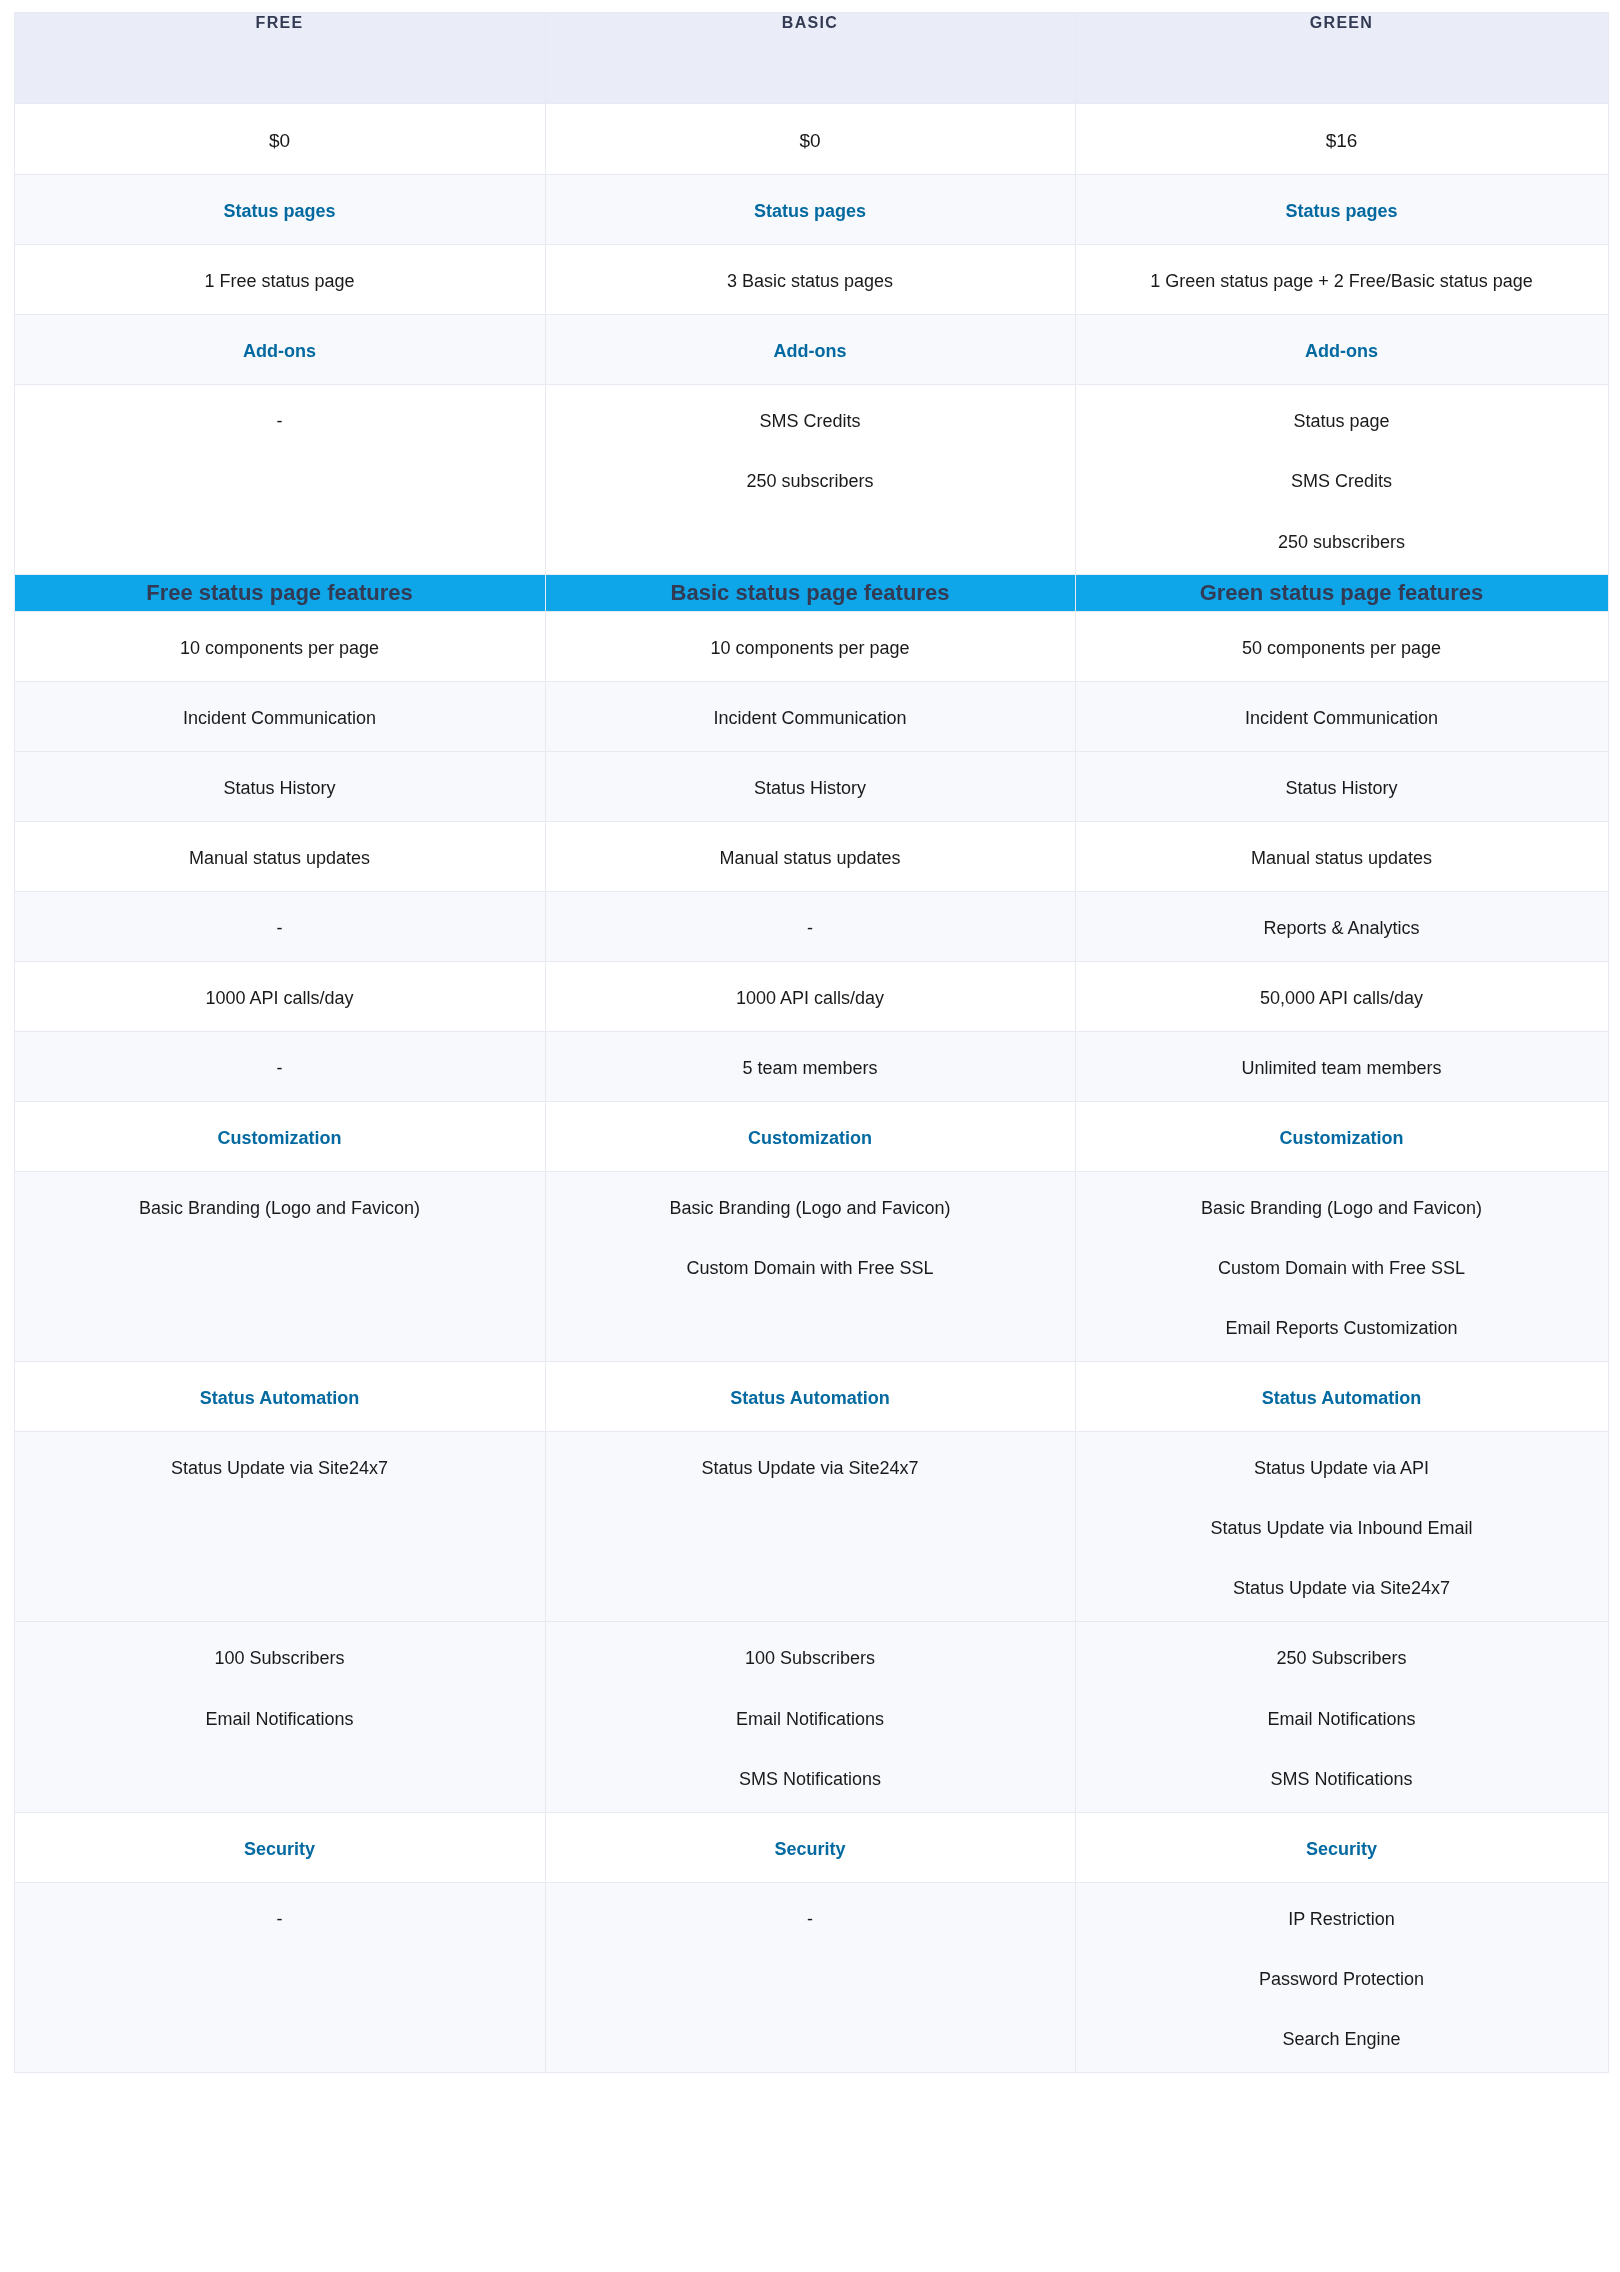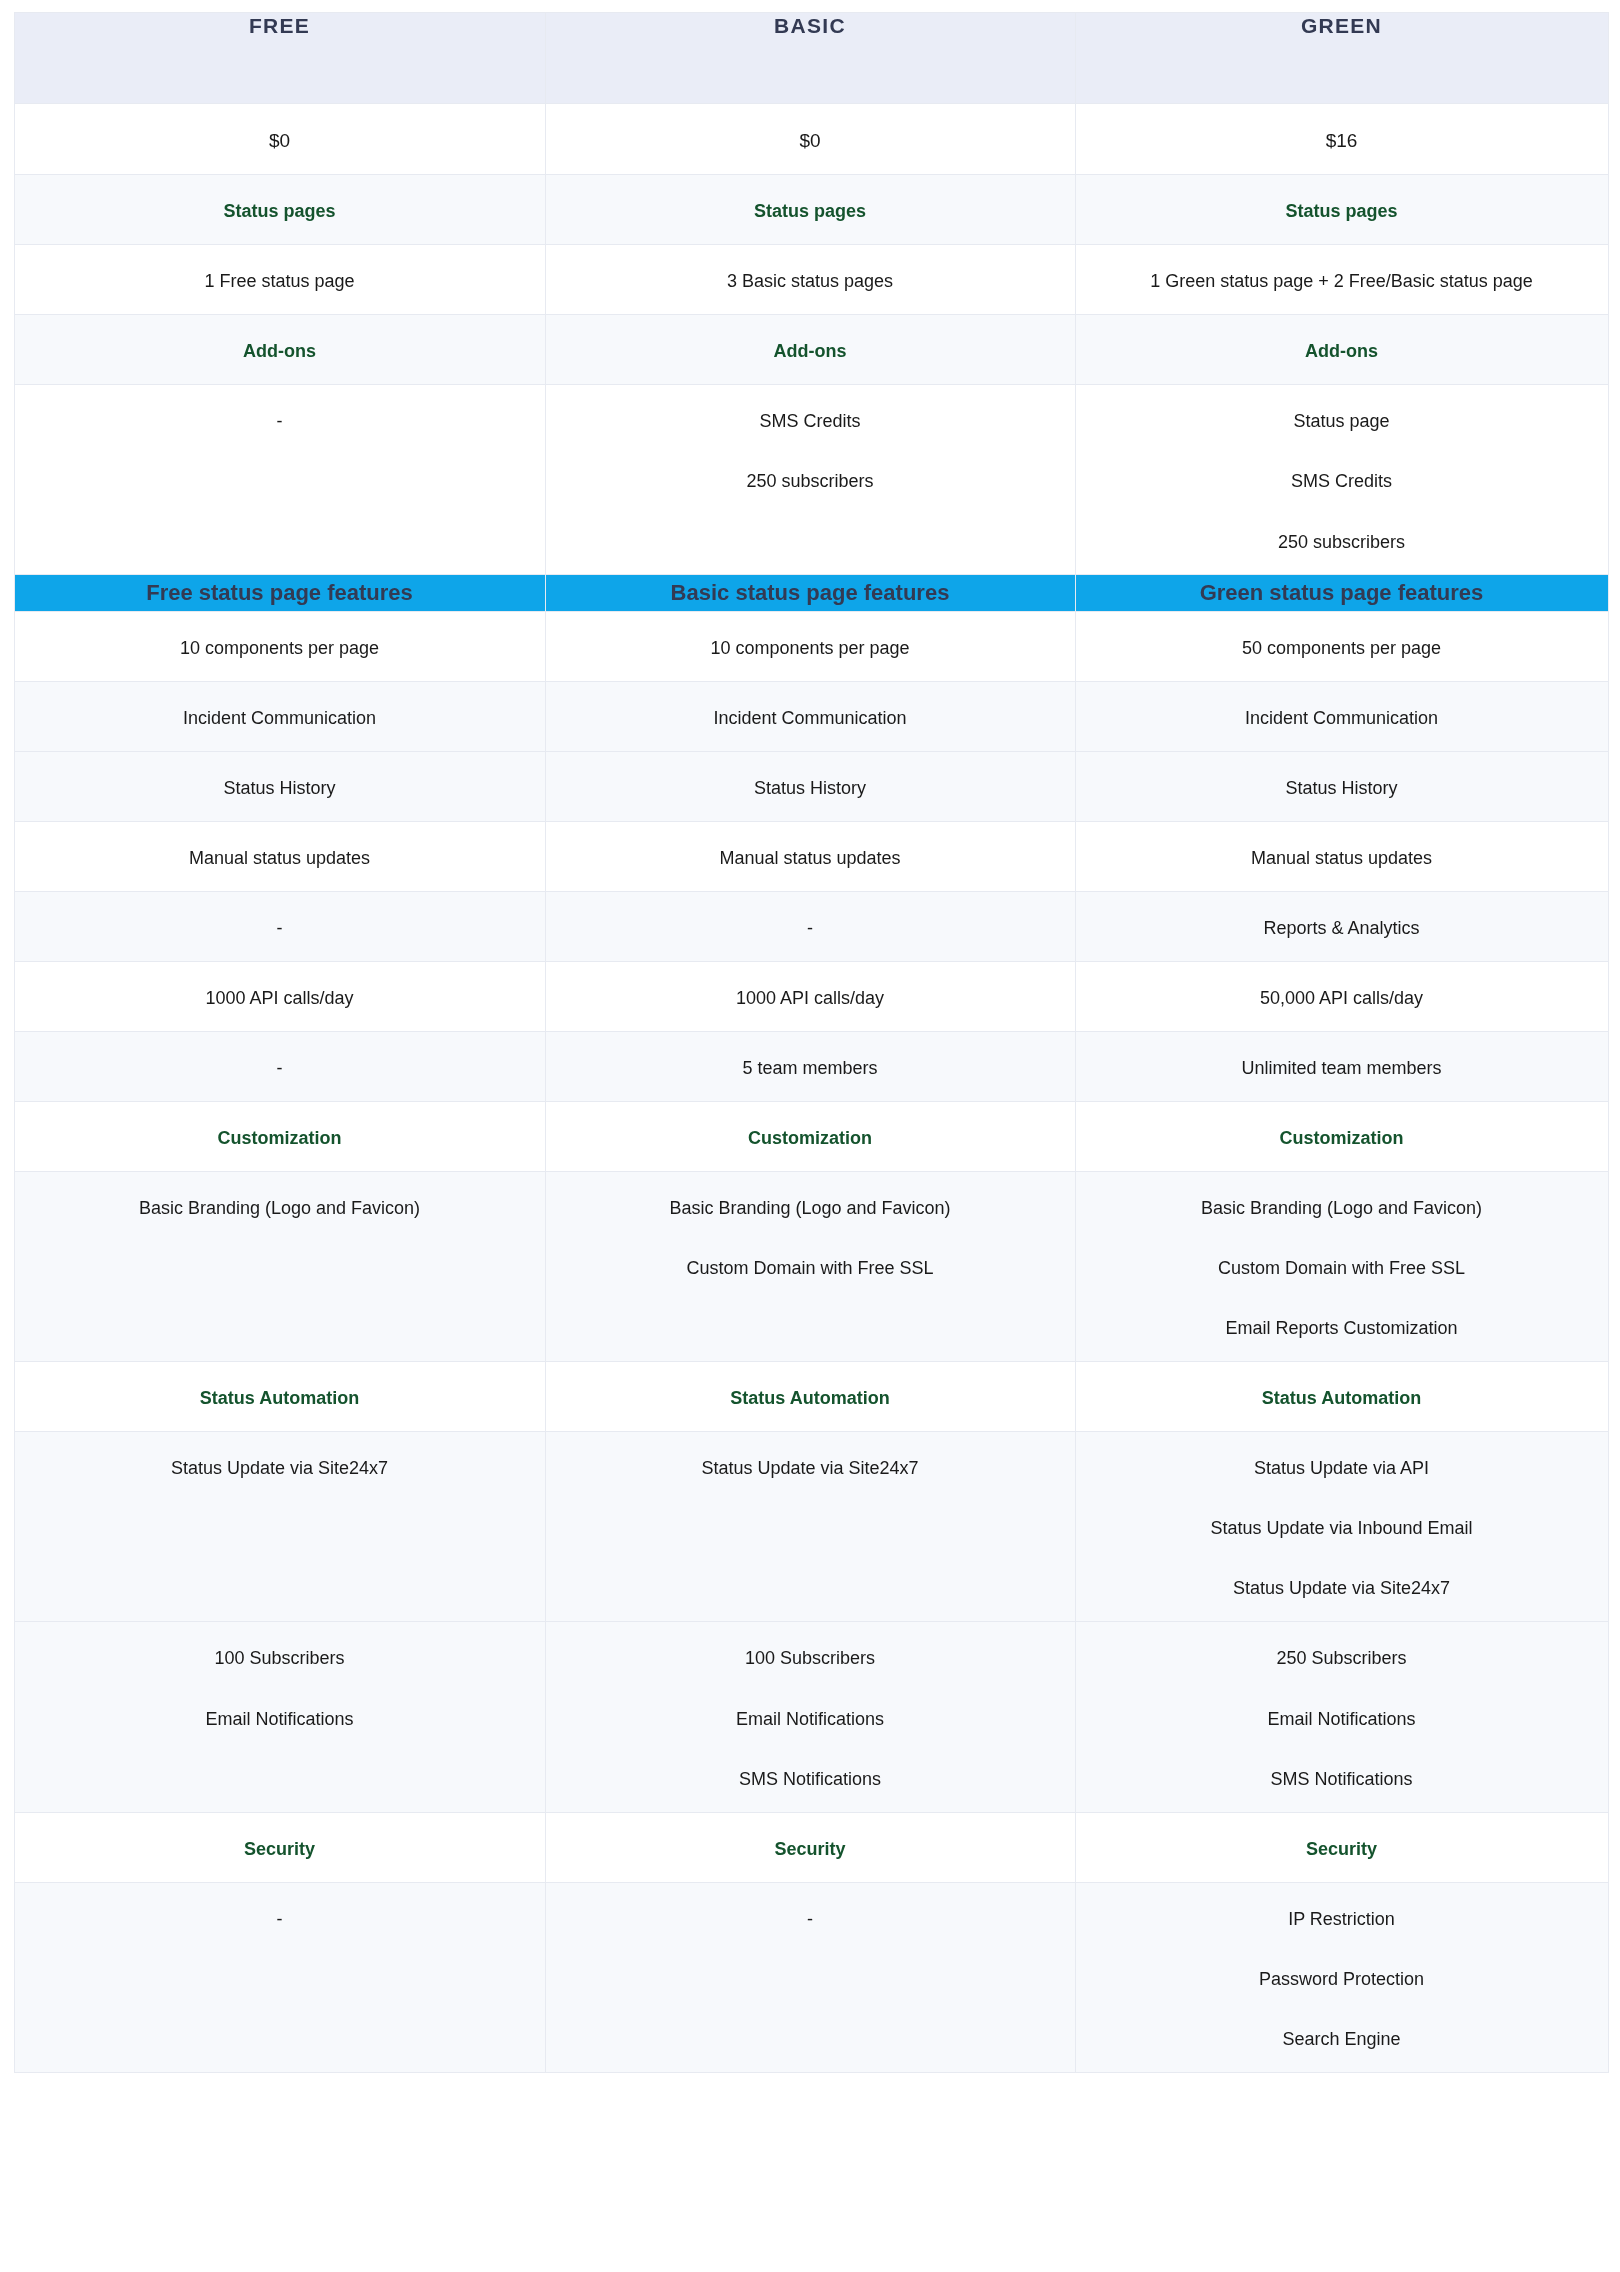--- a/index.html
+++ b/index.html
@@ -29,21 +29,21 @@
   }
 
   
   .plan-head {
     background:#eaedf7;
     height:91px;
     vertical-align:middle;
   }
   .plan-head .plan-name {
     display:block;
-    font-size:21px;
+    font-size:16px;
     font-weight:bold;
     color:#333a53;
     letter-spacing:1.3px;
     line-height:1.2;
   }
 
   
   .section-row td {
     background:#0ea5e9;
     height:37px;
@@ -68,21 +68,21 @@
   .cell-line {
     display:block;
     font-size:18px;
     color:#1a1a1a;
     line-height:1.35;
   }
   .cell-line + .cell-line { margin-top:36px; }
 
   .cell-inner.is-label .cell-line {
     font-weight:bold;
-    color:#14532d;
+    color:#0369a1;
   }
   .cell-inner.is-price .cell-line { font-size:19px; }
   .cell-inner.is-empty .cell-line { color:#1a1a1a; }
 
   
   tr.h-price td   { height:58px;  }
   tr.h-label td   { height:40px;  }
 </style>
 </head>
 <body>

